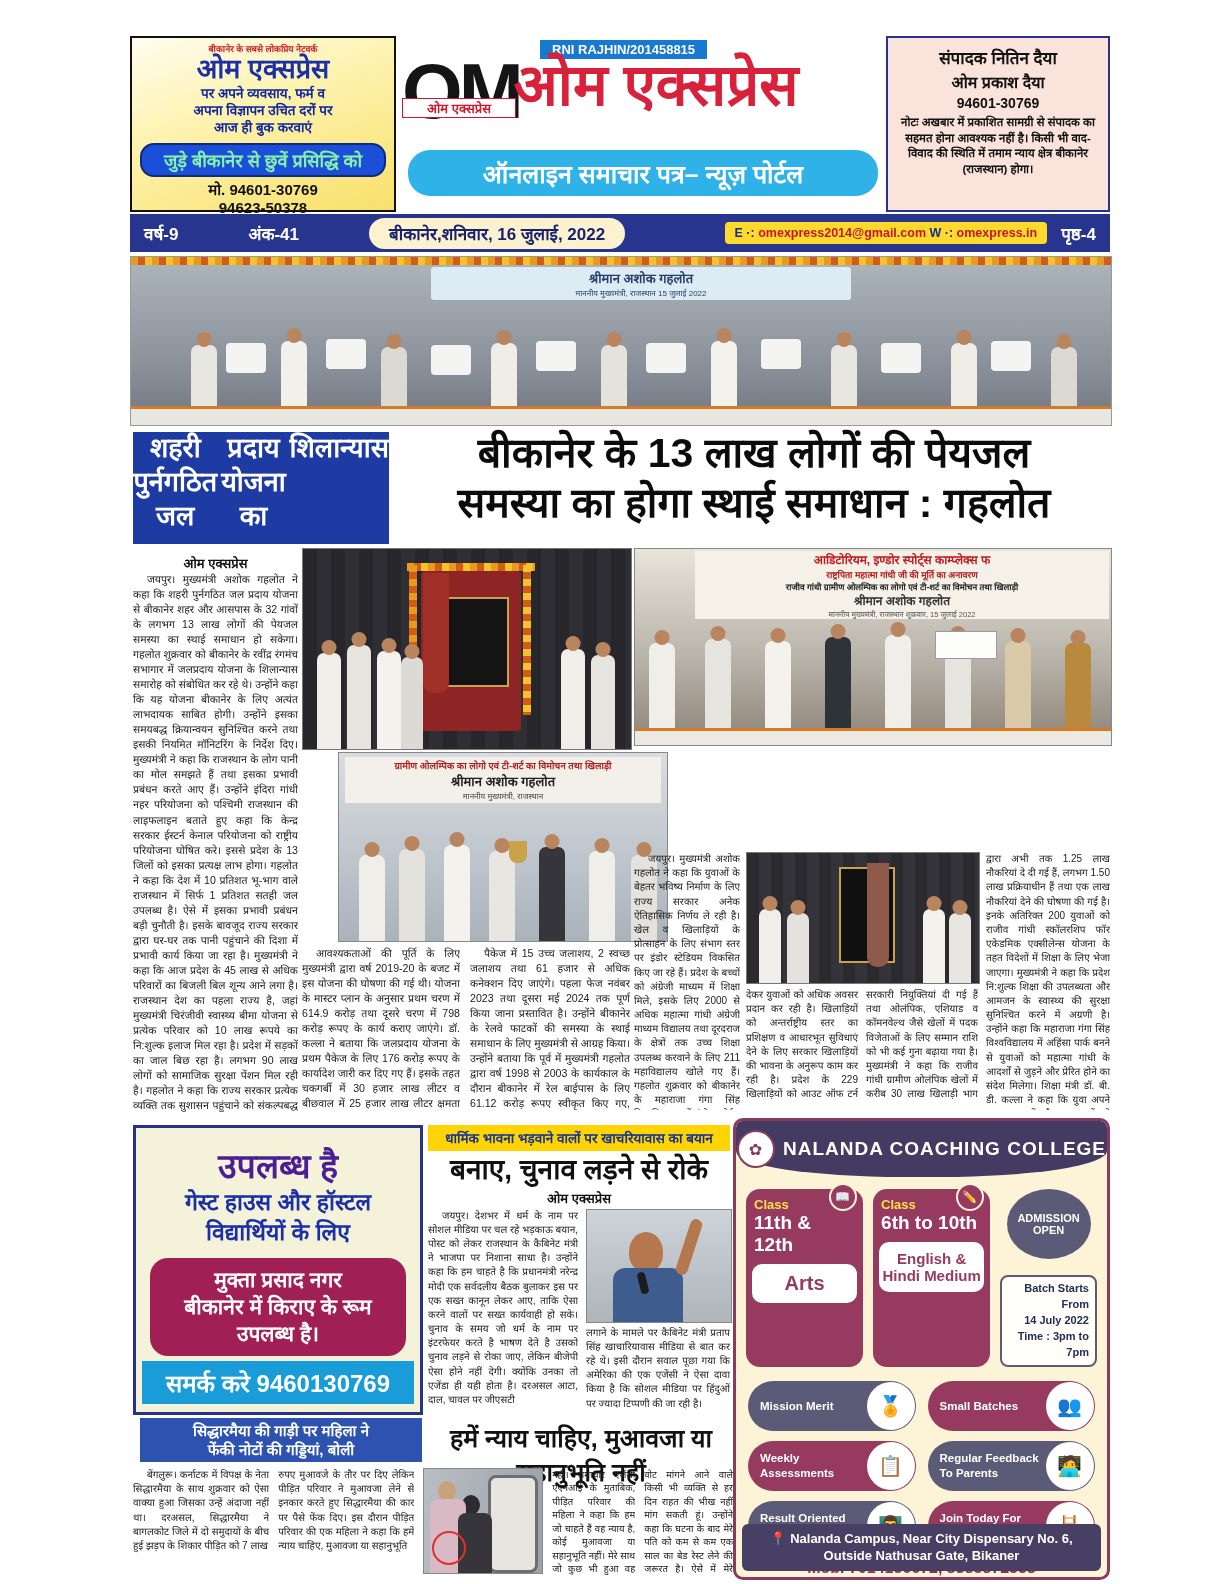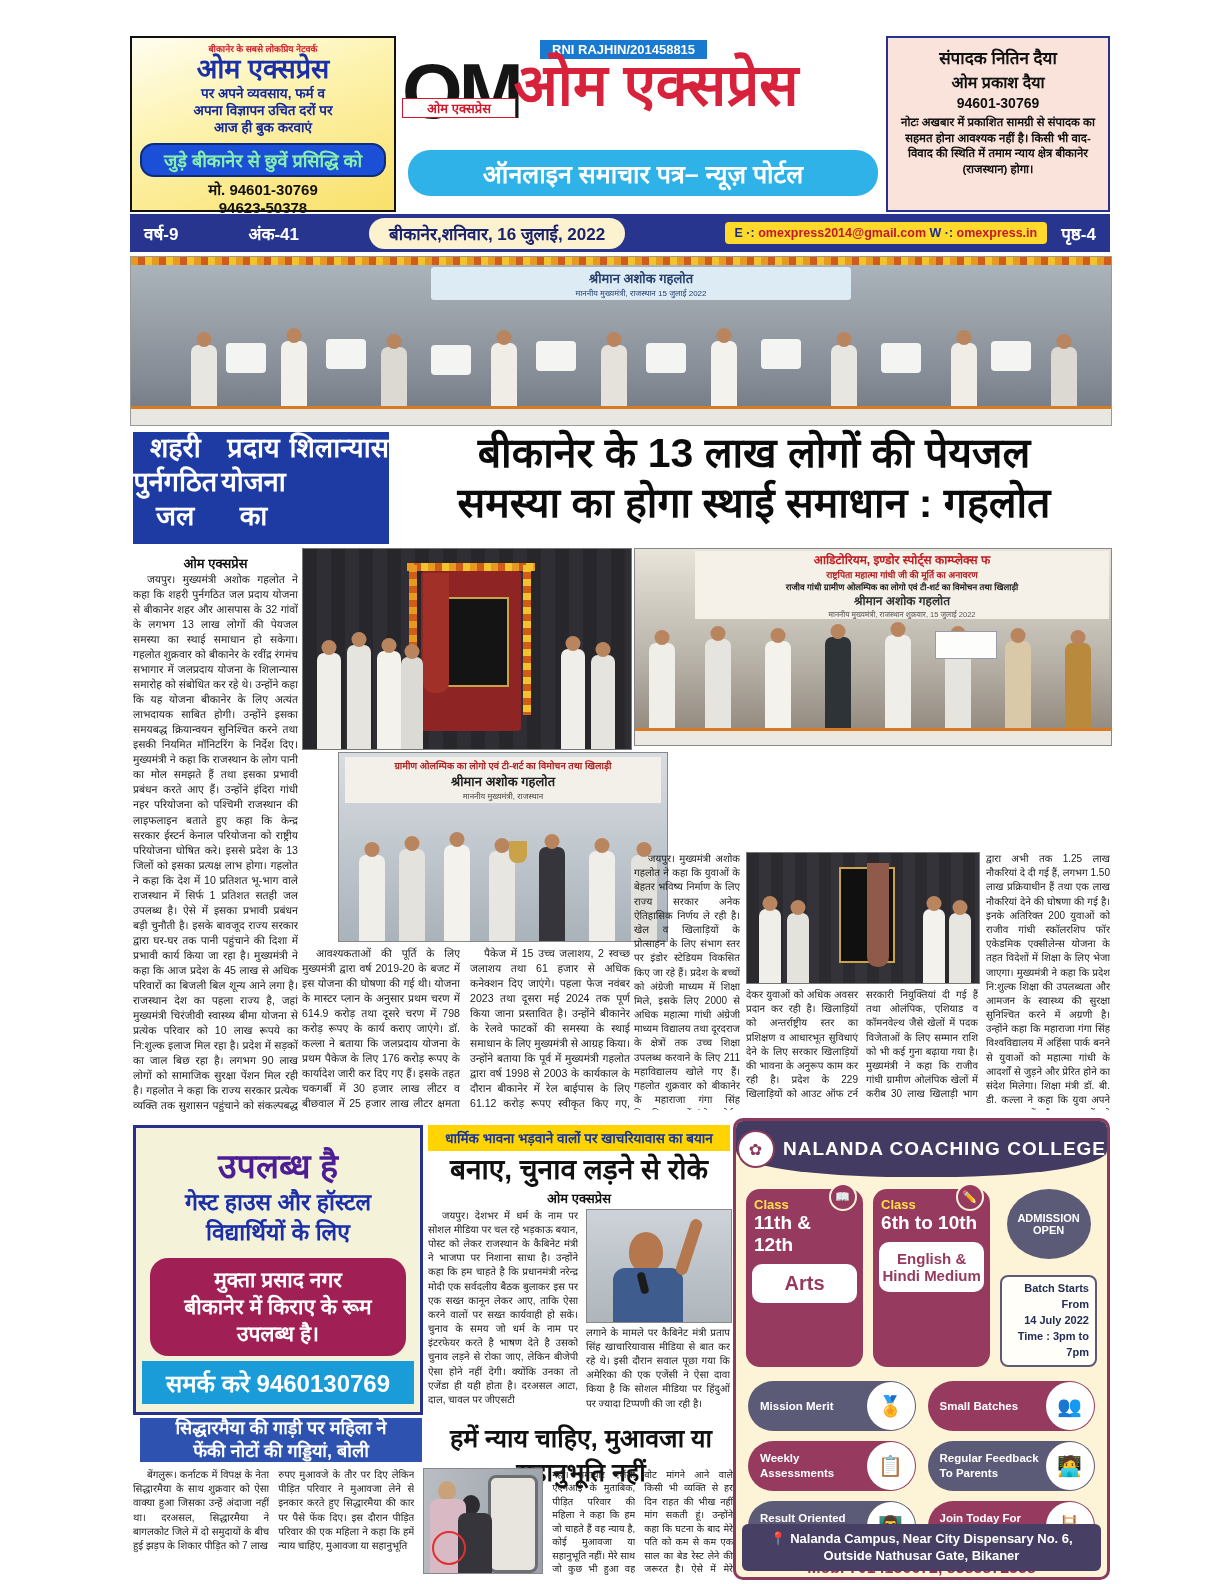--- a/index.html
+++ b/index.html
@@ -64,21 +64,21 @@
   .gh .maroon{margin:10px 14px 8px;background:#a02055;color:#fff;font-weight:bold;font-size:21px;
               line-height:1.3;border-radius:18px;padding:8px 4px;}
   .gh .bar{position:absolute;left:6px;right:6px;bottom:8px;background:#1a9cd8;color:#fff;
            font-weight:bold;font-size:24px;padding:5px 0;}
   
   .a3{left:428px;top:1125px;width:302px;height:290px;}
   .a3 .kick{background:#ffd400;color:#14329c;font-weight:bold;font-size:13.5px;text-align:center;padding:4px 0;}
   .a3 .head{font-weight:bold;font-size:28px;line-height:1.2;text-align:center;margin-top:2px;}
   
   .a4-kick{left:140px;top:1418px;width:282px;height:44px;background:#2d52b0;color:#fff;font-weight:bold;
-           font-size:18px;text-align:center;display:flex;flex-direction:column;justify-content:center;line-height:1.3;}
+           font-size:15px;text-align:center;display:flex;flex-direction:column;justify-content:center;line-height:1.3;}
   .a4-head{left:430px;top:1420px;width:302px;text-align:center;font-weight:bold;font-size:25px;}
   
   .nal{left:733px;top:1118px;width:377px;height:462px;background:#fdf3d7;border:3px solid #8a3a5c;
        border-radius:10px;box-sizing:border-box;overflow:hidden;}
   .nal-head{background:#443b62;color:#fff;font-weight:bold;font-size:19px;letter-spacing:1px;
             border-radius:0 0 45% 45%/0 0 26px 26px;height:56px;display:flex;align-items:center;justify-content:center;gap:8px;}
   .nal-logo{width:34px;height:34px;border-radius:50%;background:#fff;border:2px solid #8a3a5c;color:#8a3a5c;
             display:flex;align-items:center;justify-content:center;font-size:16px;}
   .nal-card{background:#963a5f;border-radius:14px;width:118px;padding:8px 8px 0;color:#fff;position:relative;}
   .nal-card .cl{color:#fde047;font-weight:bold;font-size:13px;}

